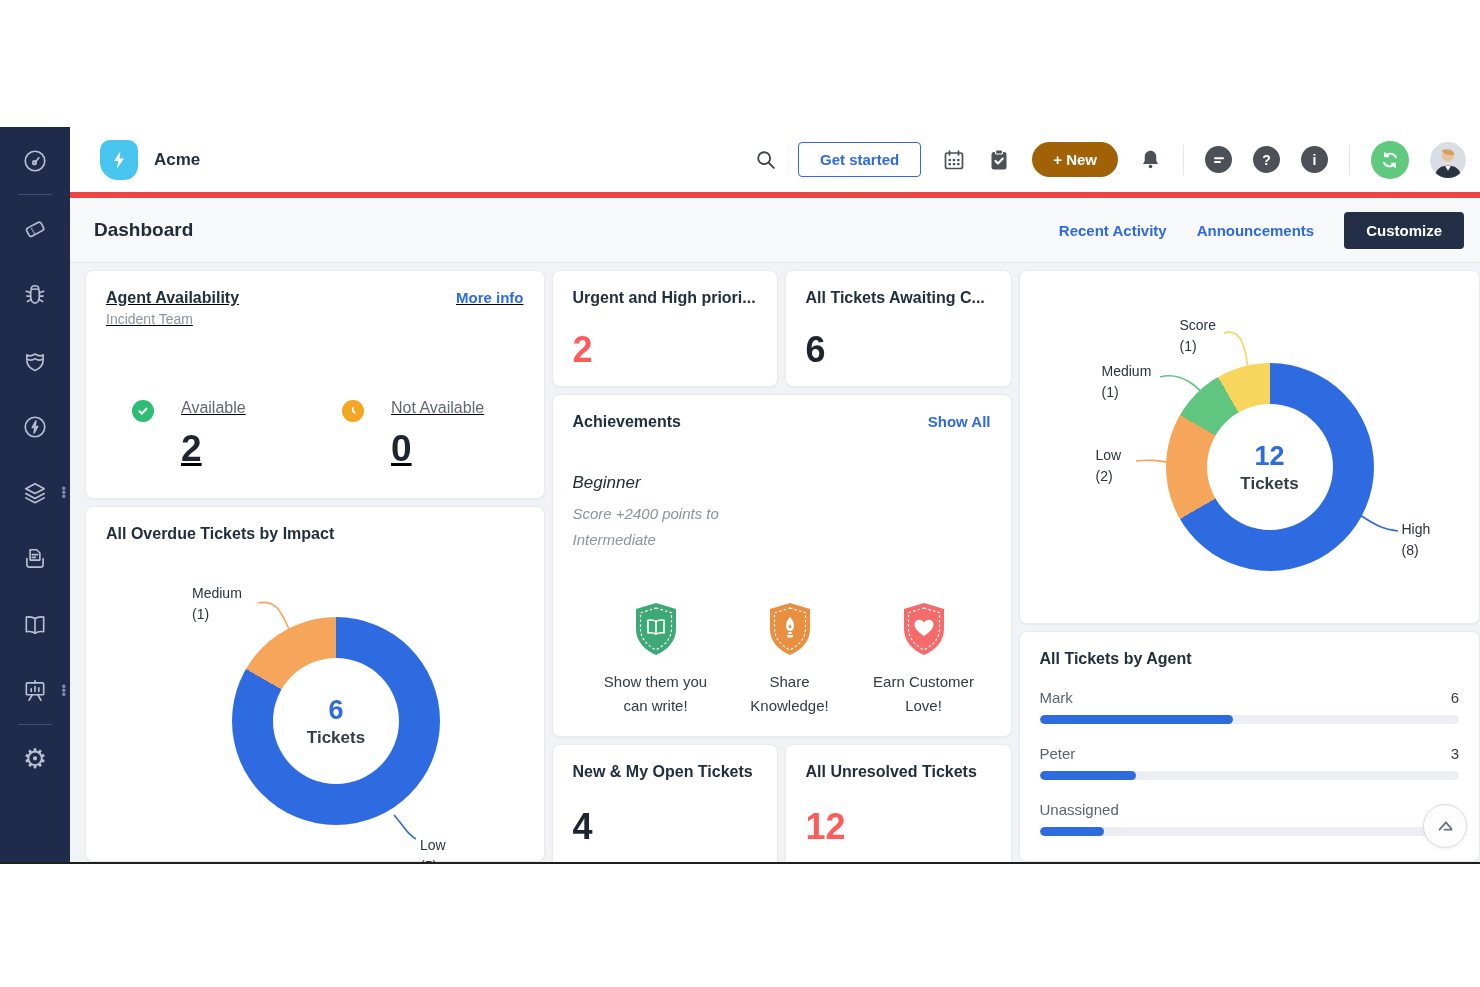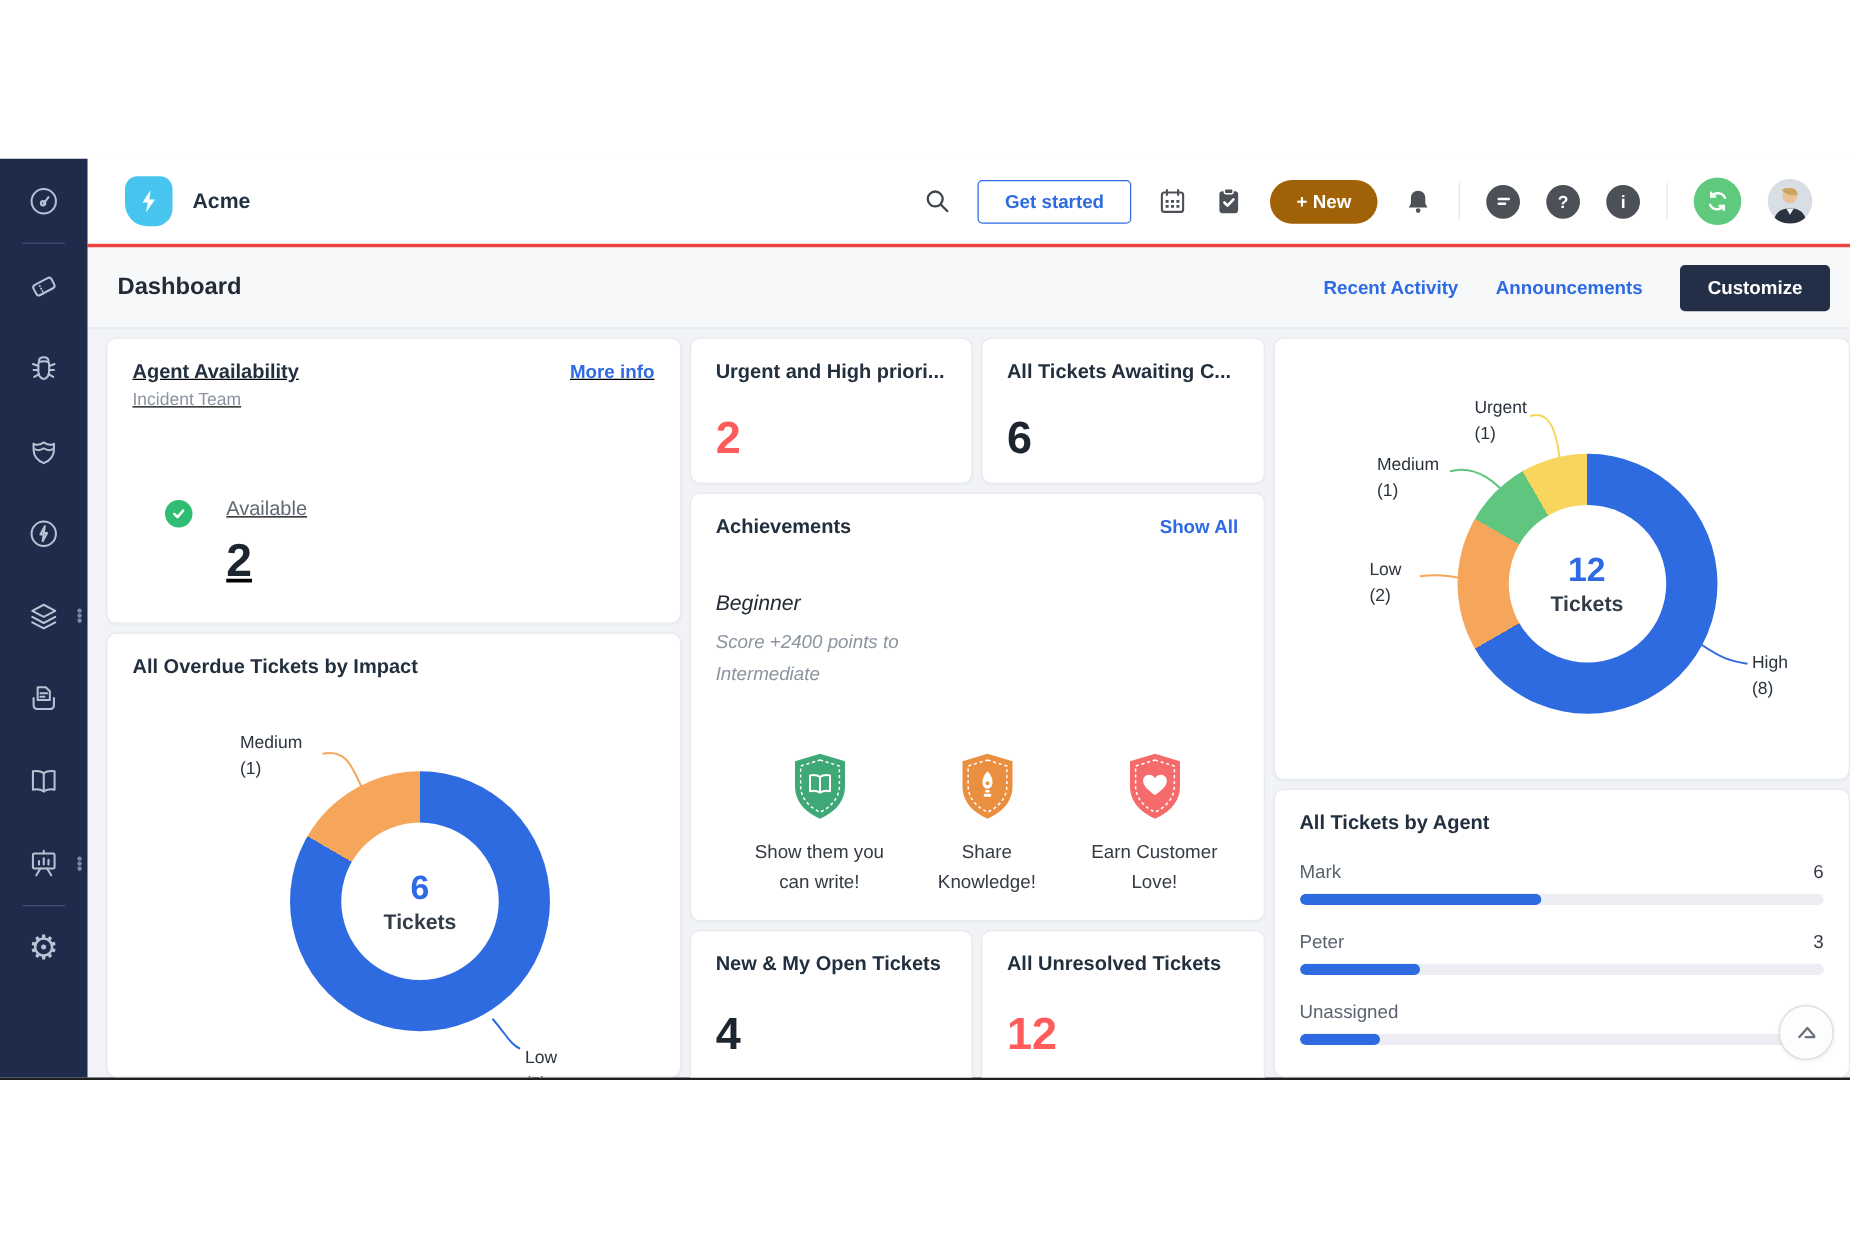--- a/index.html
+++ b/index.html
@@ -15,22 +15,22 @@
             position:relative; margin-bottom:29px; cursor:pointer; }
   .s-item svg { stroke:#b9c2d4; fill:none; stroke-width:1.5; stroke-linecap:round; stroke-linejoin:round; }
   .s-div { width:34px; height:1px; background:#40507a; margin:-14px 0 15px 0; }
   .kebab { position:absolute; right:4px; top:50%; transform:translateY(-50%); color:#7e89a8;
            font-size:13px; letter-spacing:0; line-height:4px; text-align:center; }
   .gear-glyph { color:#b9c2d4; font-size:27px; line-height:1; font-family:"DejaVu Sans", sans-serif; }
 
   .main { flex:1; display:flex; flex-direction:column; min-width:0; }
 
   
-  .topbar { height:71px; background:#fff; border-bottom:3px solid #ef4444; display:flex;
-            align-items:center; justify-content:space-between; padding:0 30px 0 30px; }
+  .topbar { height:71px; background:#fff; border-bottom:6px solid #ef4444; display:flex;
+            align-items:center; justify-content:space-between; padding:0 14px 0 30px; }
   .brand { display:flex; align-items:center; gap:16px; }
   .logo { width:38px; height:40px; background:#47c5ef; border-radius:10px 10px 14px 18px;
           display:flex; align-items:center; justify-content:center; }
   .brand-name { font-size:17px; font-weight:700; color:#233041; }
   .tb-right { display:flex; align-items:center; gap:21px; }
   .tb-icon { cursor:pointer; display:flex; align-items:center; justify-content:center; }
   .btn-get-started { border:1px solid #2d6ae3; color:#2d6ae3; background:#fff; font-weight:700;
           font-size:15px; padding:8px 21px; border-radius:4px; cursor:pointer; }
   .btn-new { background:#a16207; color:#fff; border:none; font-size:15px; font-weight:600;
           padding:9px 21px; border-radius:18px; cursor:pointer; }
@@ -290,20 +290,31 @@
               <span class="stat-icon" style="background:#2ebd72;">
                 <svg width="12" height="12" viewBox="0 0 12 12" fill="none" stroke="#fff" stroke-width="2" stroke-linecap="round" stroke-linejoin="round">
                       <path d="M2.5 6.2 L5 8.7 L9.5 3.5"></path>
                     </svg>
               </span>
               <div>
                 <div class="stat-label">Available</div>
                 <div class="stat-num">2</div>
               </div>
             </div>
+            <div class="avail-group">
+              <span class="stat-icon" style="background:#f5a623;">
+                <svg width="12" height="12" viewBox="0 0 12 12" fill="none" stroke="#fff" stroke-width="1.8" stroke-linecap="round">
+                      <path d="M6 2.8 V6.2 L8 7.8"></path>
+                    </svg>
+              </span>
+              <div>
+                <div class="stat-label">Not Available</div>
+                <div class="stat-num">0</div>
+              </div>
+            </div>
           </div>
         </div>
 
         <div class="card" style="height:380px;">
           <div class="card-title">All Overdue Tickets by Impact</div>
           <div class="donut-area">
             <svg class="leader" width="460" height="340">
               <path d="M152 60 C172 56 176 72 184 88" stroke="#f5a65a"></path>
               <path d="M288 272 C300 286 302 292 310 296" stroke="#2e6ae0"></path>
             </svg>
@@ -411,21 +422,21 @@
       <div class="col col3">
         <div class="card" style="height:368px;">
           <div class="donut-area">
             <svg class="leader" width="462" height="330">
               <path d="M184 44 C202 38 206 62 208 80" stroke="#f8d65e"></path>
               <path d="M120 88 C142 82 158 98 172 114" stroke="#5fc57f"></path>
               <path d="M96 172 C112 170 120 172 132 174" stroke="#f5a65a"></path>
               <path d="M320 226 C338 238 344 240 358 242" stroke="#2e6ae0"></path>
             </svg>
             <div class="slice-label" style="left:140px; top:26px;">
-              <div>Urgent</div>
+              <div>Score</div>
                   <div>(1)</div>
             </div>
             <div class="slice-label" style="left:62px; top:72px;">
               <div>Medium</div>
                   <div>(1)</div>
             </div>
             <div class="slice-label" style="left:56px; top:156px;">
               <div>Low</div>
                   <div>(2)</div>
             </div>

